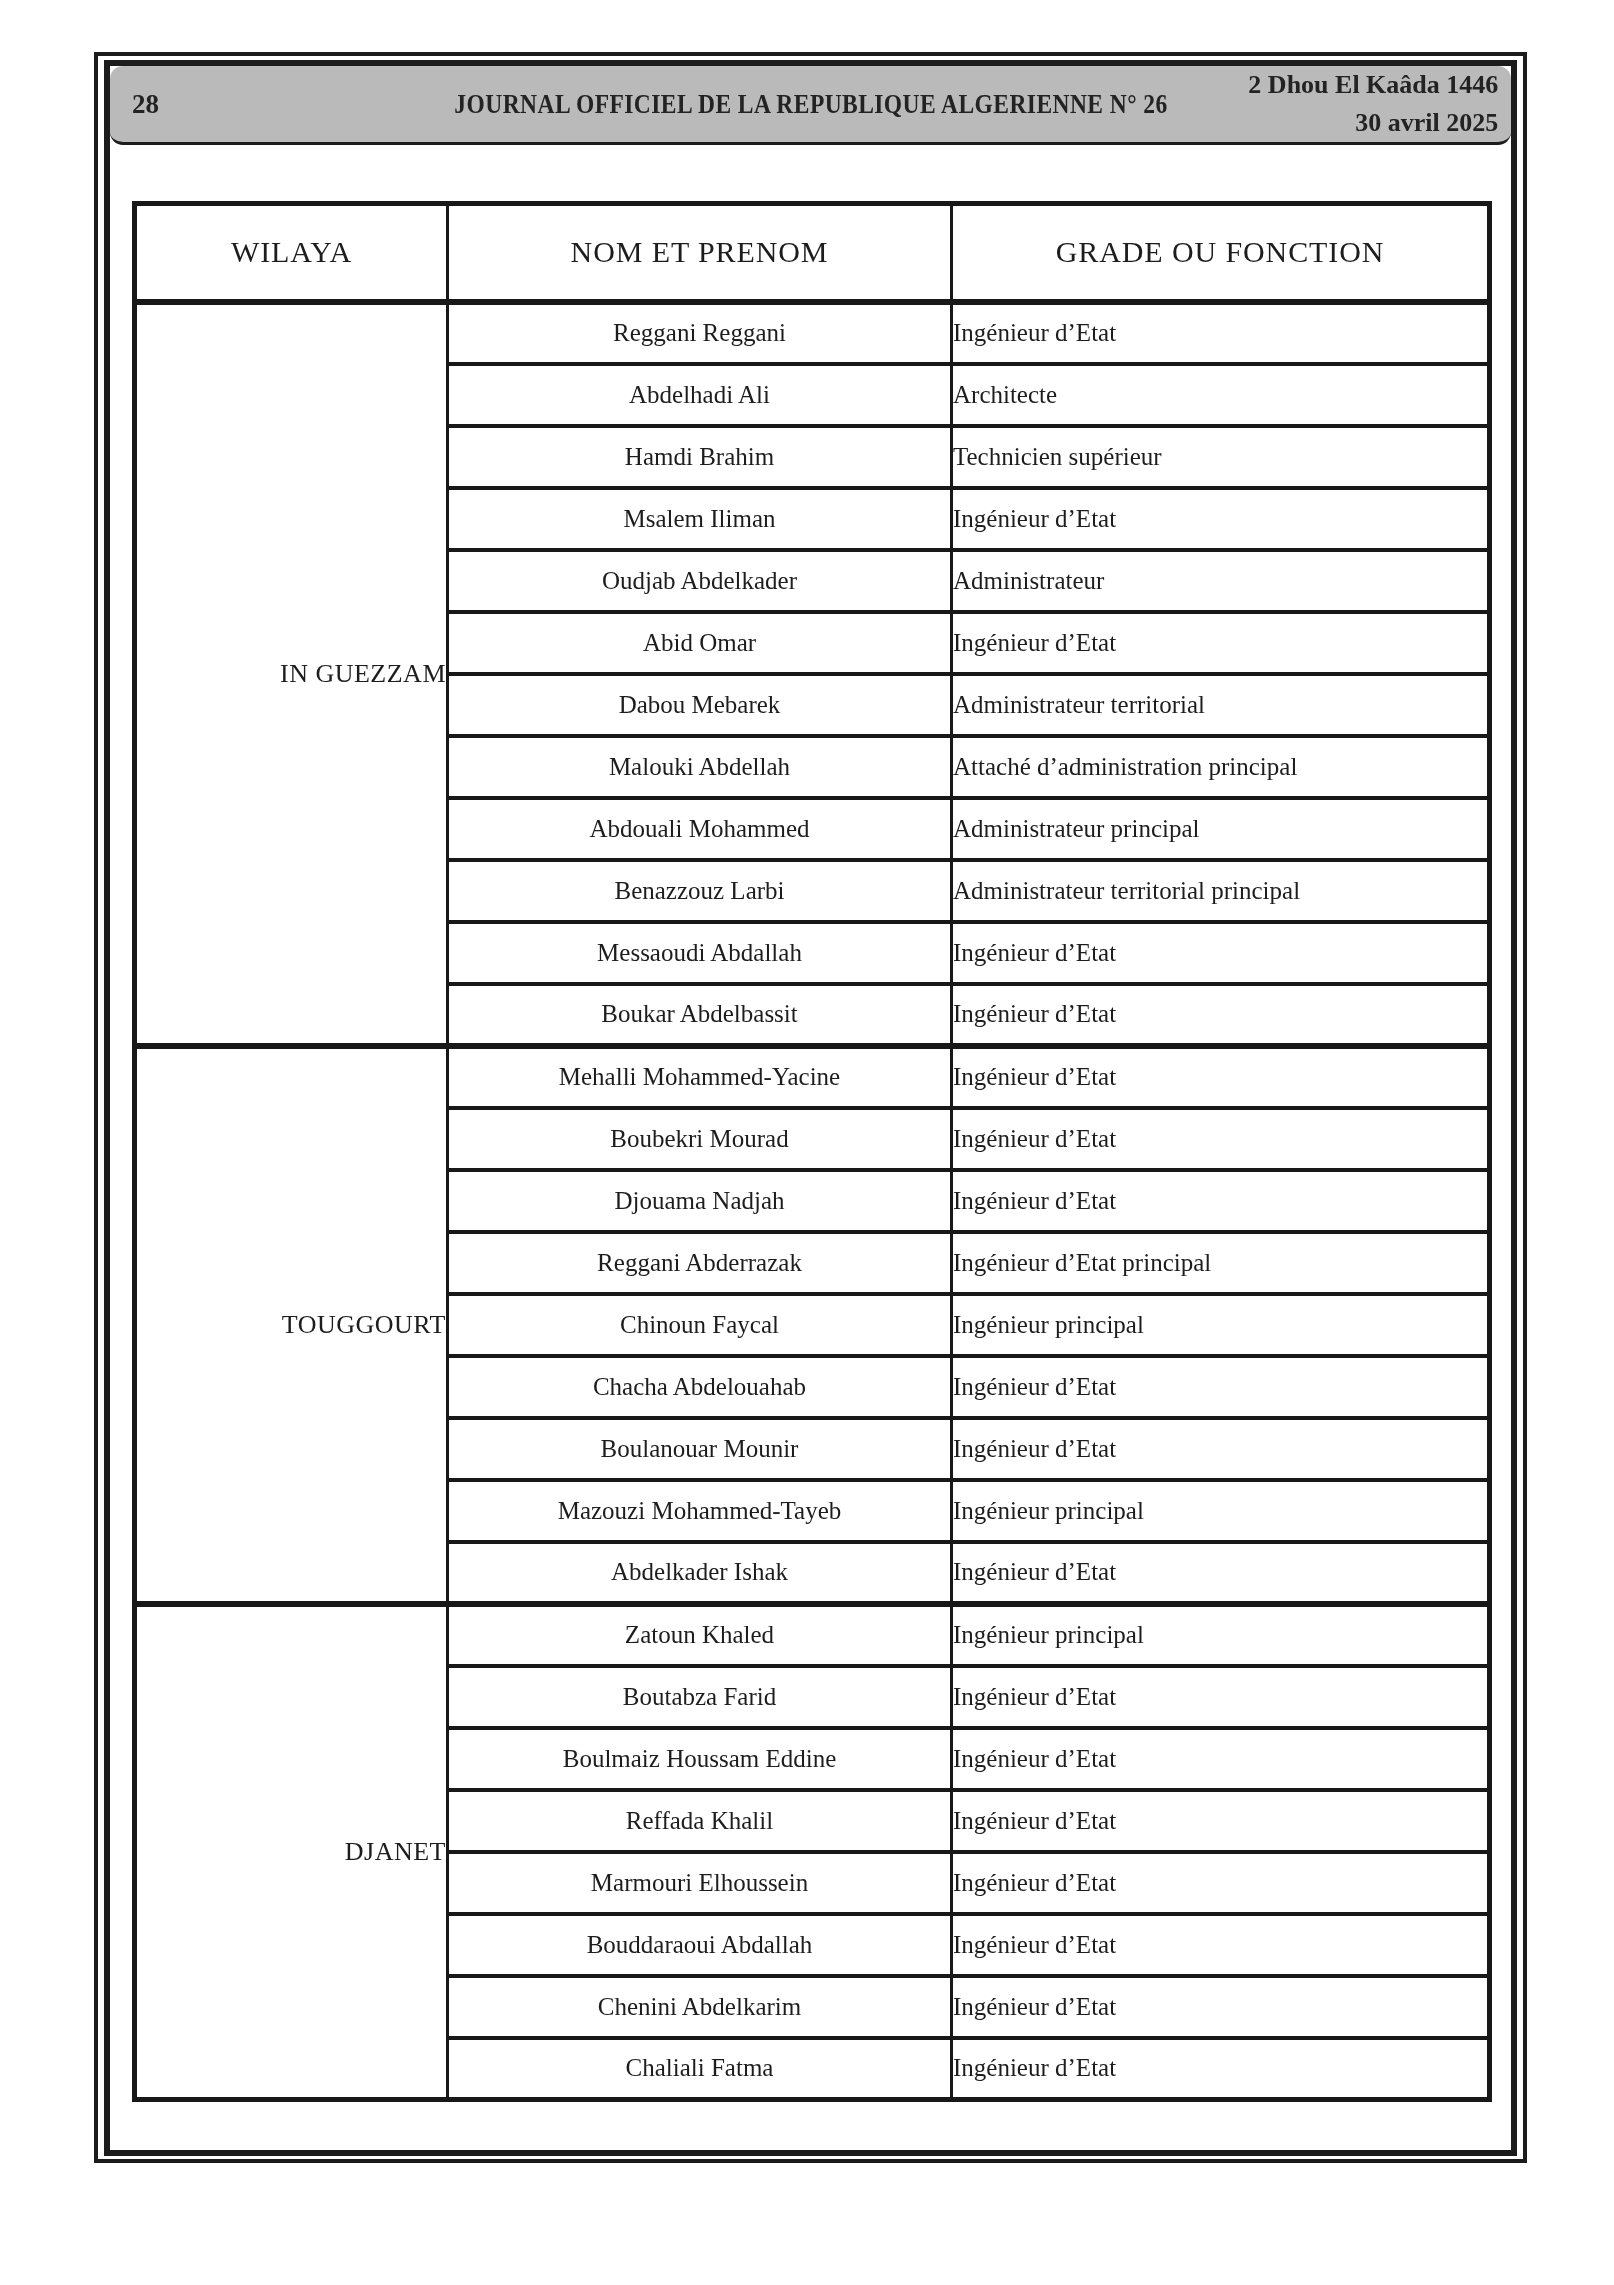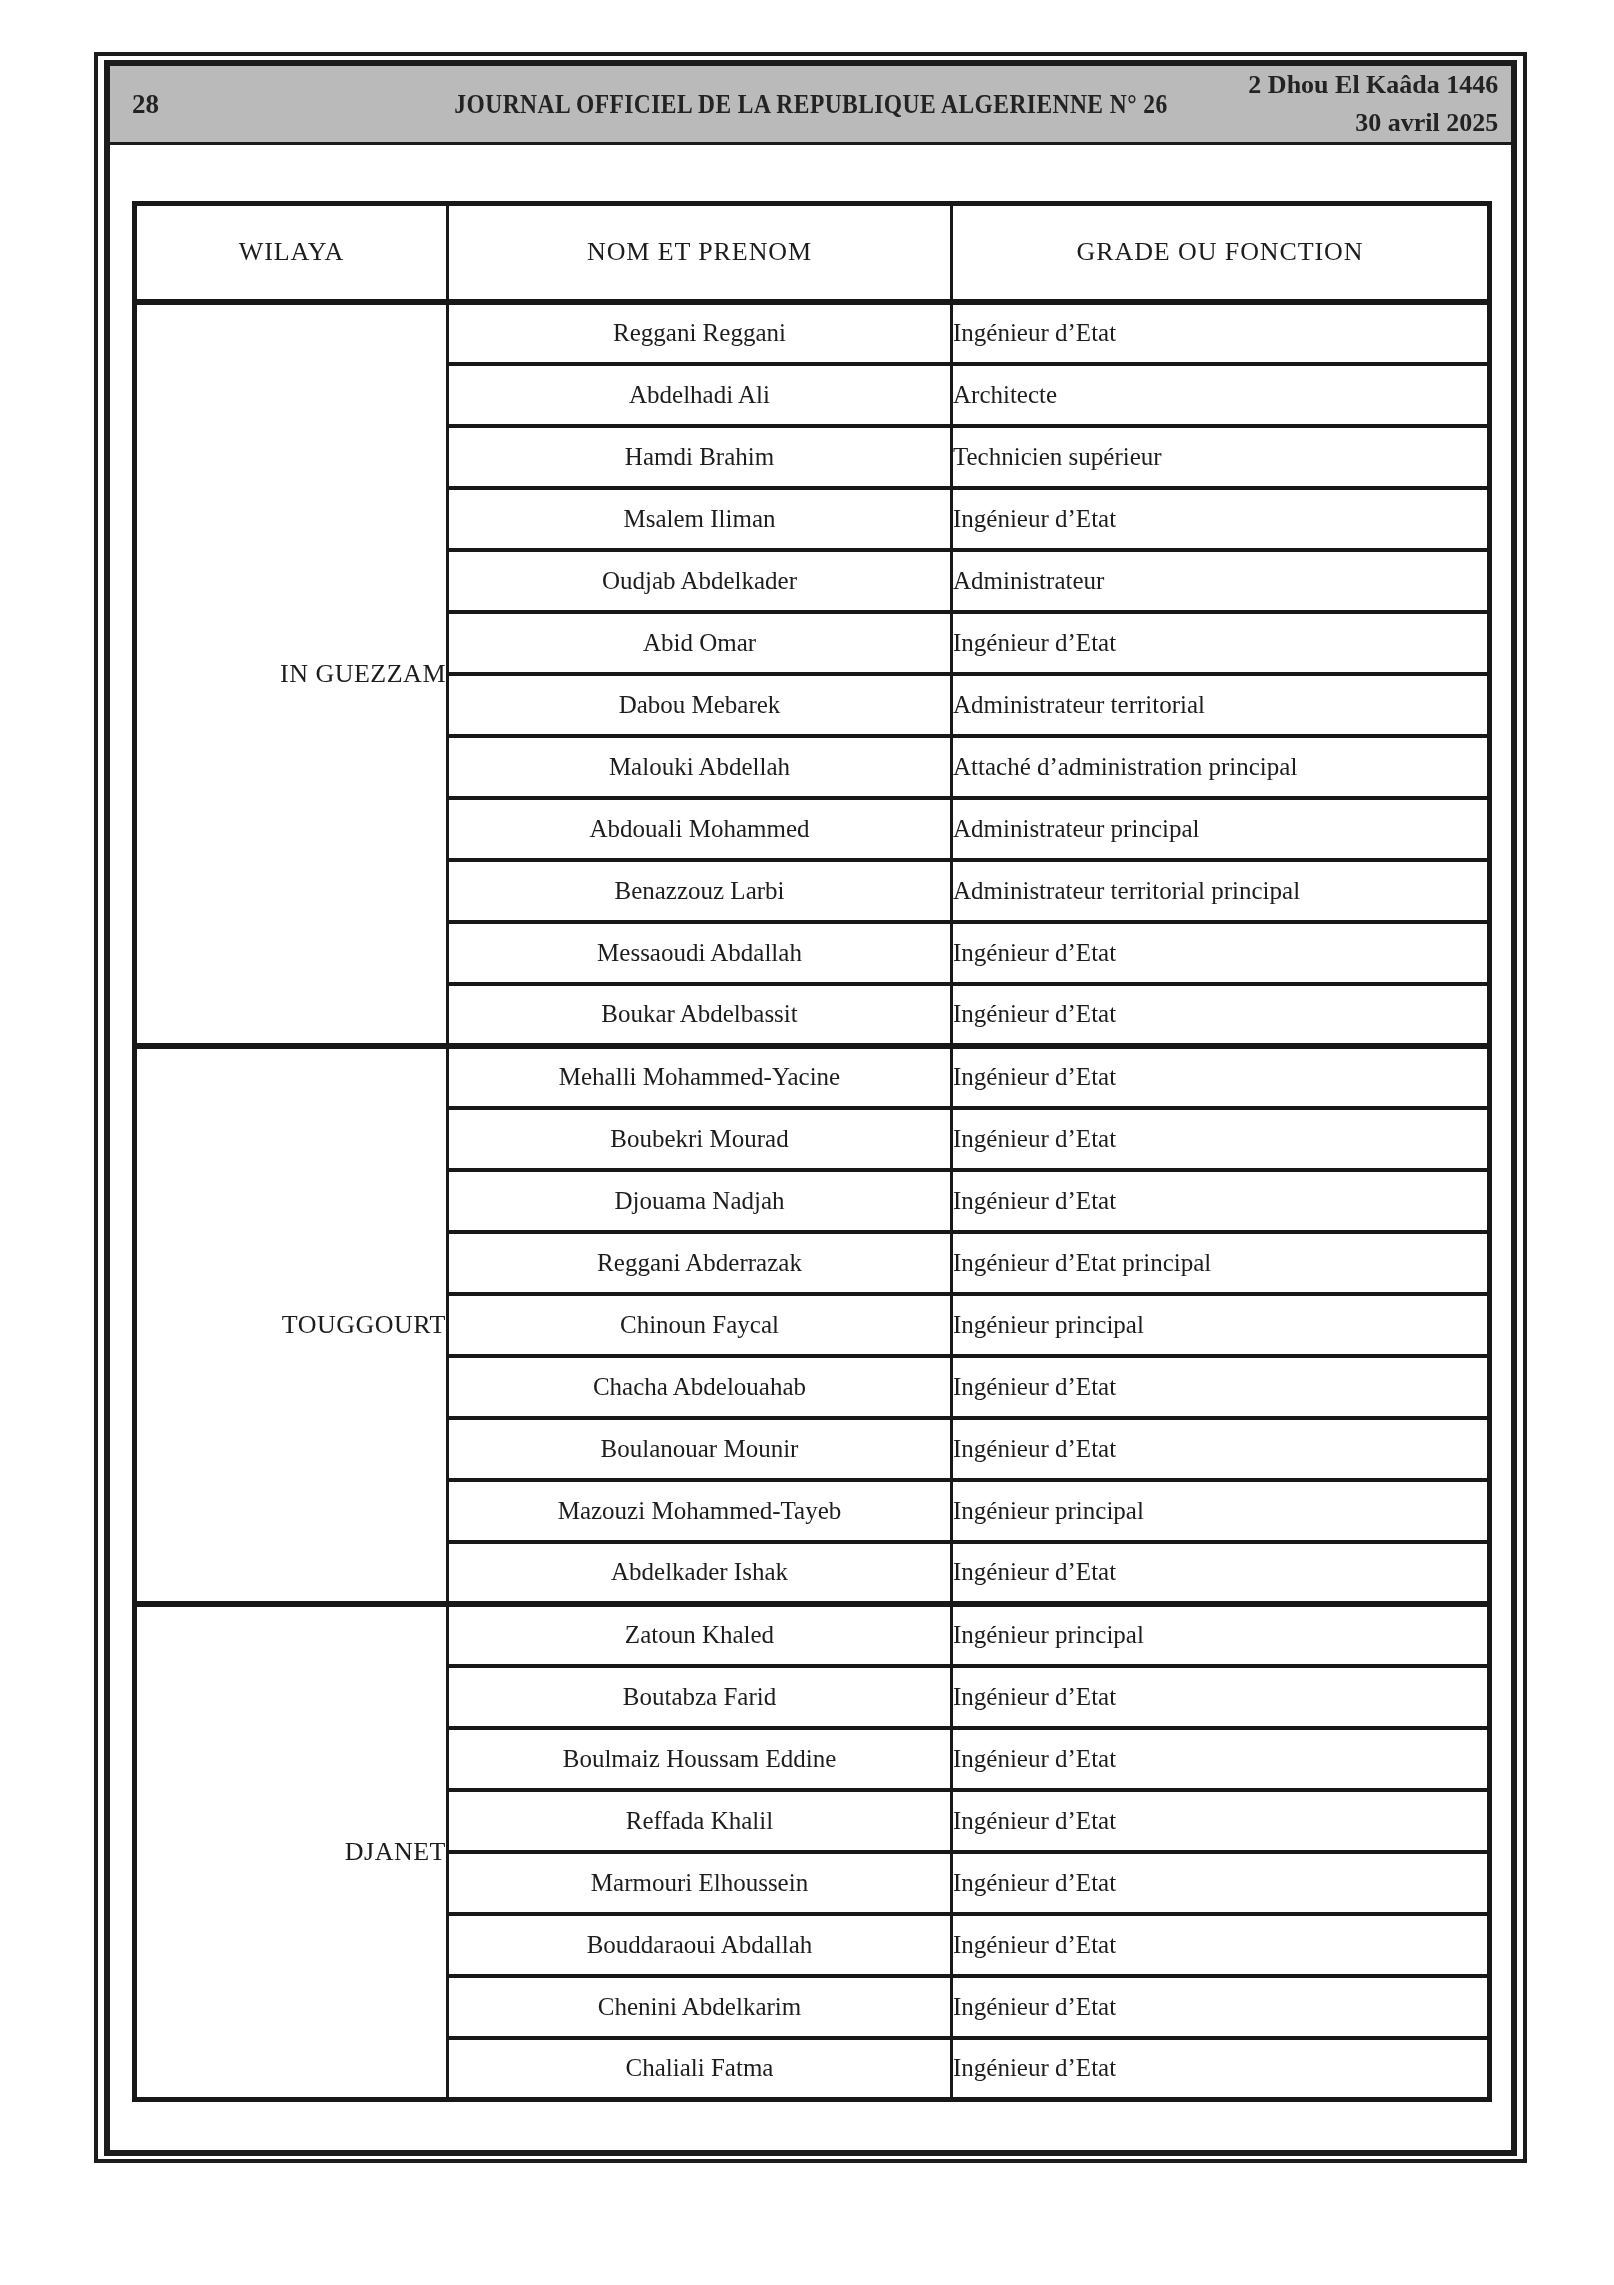--- a/index.html
+++ b/index.html
@@ -32,20 +32,21 @@
     width: 1401px; height: 2084px;
     border: 6.3px solid #1c1c1c;
   }
   
   .header-band {
     position: absolute;
     left: 0; top: 0; right: 0;
     height: 76px;
     background: #bababa;
     border-bottom: 3.6px solid #1c1c1c;
+    border-radius: 13px;
   }
   .page-number {
     position: absolute;
     left: 22px; top: 50%;
     transform: translateY(-50%);
     font-size: 27px;
     font-weight: bold;
     color: #232323;
   }
   .journal-title {
@@ -81,21 +82,21 @@
   }
   table.records th, table.records td {
     border: 3.6px solid #181818;
     padding: 0;
     background: #ffffff;
   }
   table.records thead tr { height: 98px; }
   table.records thead th {
     border-bottom-width: 4.5px;
     font-weight: normal;
-    font-size: 26px;
+    font-size: 30px;
     letter-spacing: 0.9px;
     text-align: center;
     vertical-align: middle;
   }
   table.records tbody tr { height: 62px; }
   table.records tbody td { border-top-width: 4.5px; }
   table.records tbody tr.group-start td { border-top-width: 6.3px; }
   td.wilaya-cell {
     text-align: right;
     vertical-align: middle;

